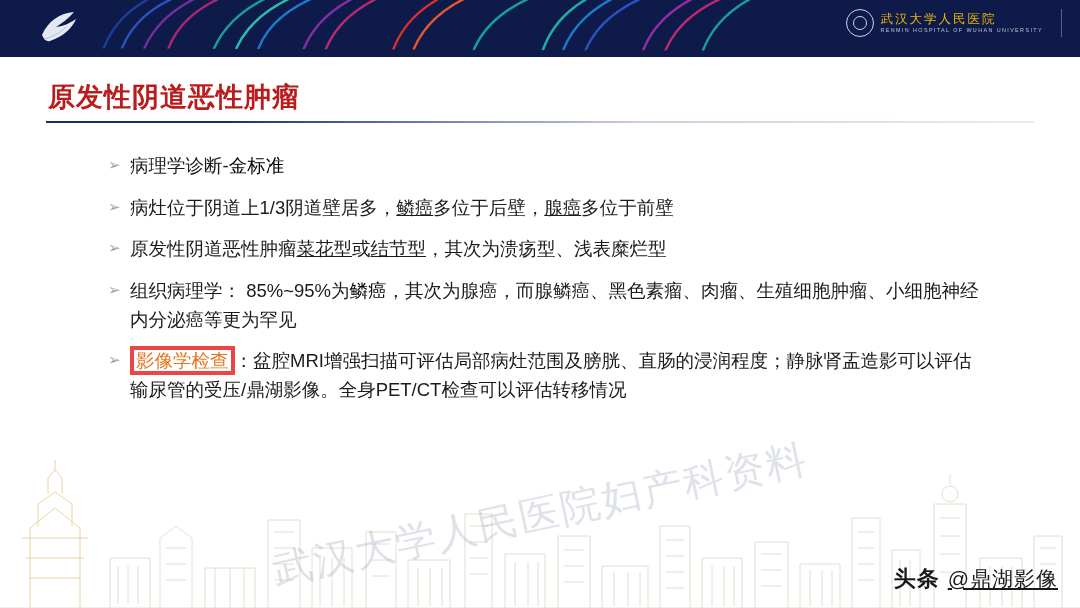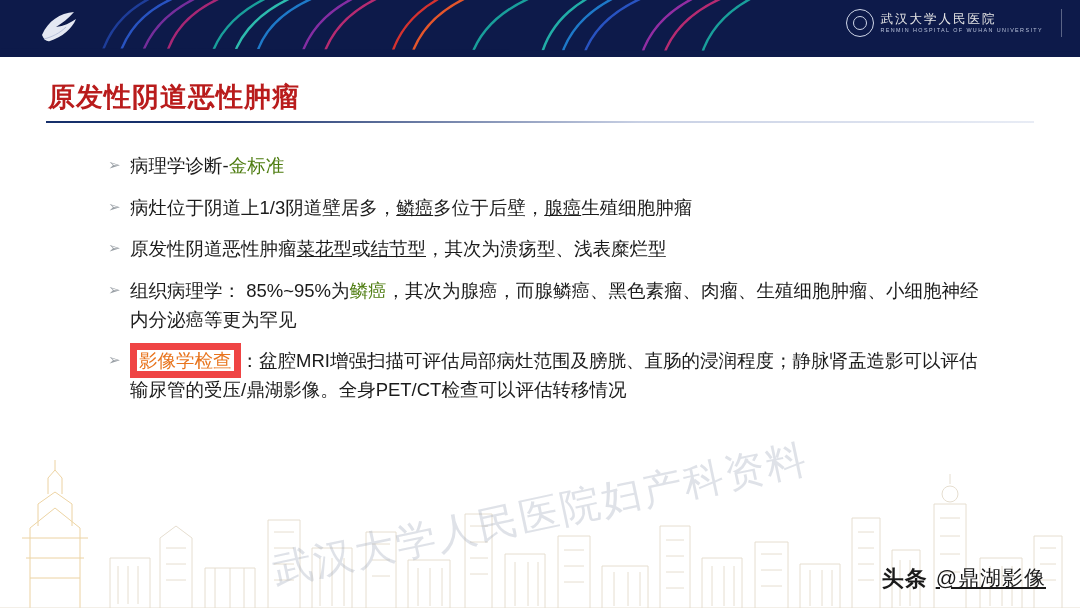--- a/index.html
+++ b/index.html
@@ -69,21 +69,21 @@
     width: 12px; height: 12px;
     border-radius: 50%;
     border: 1.2px solid #cfd6e8;
   }
   .hosp-text {
     display: flex;
     flex-direction: column;
     line-height: 1.05;
   }
   .hosp-cn {
-    color: #e5e5e5;
+    color: #eab308;
     font-size: 12.5px;
     letter-spacing: 2px;
     font-family: "Liberation Serif", serif;
     white-space: nowrap;
   }
   .hosp-en {
     color: #b9c2da;
     font-size: 5.4px;
     letter-spacing: 1.4px;
     white-space: nowrap;
@@ -157,33 +157,34 @@
   .bullet-marker {
     flex: none;
     width: 22px;
     color: #9aa0a6;
     font-size: 15px;
     line-height: 1.7;
   }
   .bullet-text {
     flex: 1;
   }
-  .hl-red { color: #4d7c0f; }
+  .hl-red { color: #000000; }
   .hl-orange {
     color: #e8741d;
-    border: 7px solid #ef4444;
+    border: 4px solid #ef4444;
     padding: 0 2px;
   }
   .u { text-decoration: underline; }
   
   .footer-logo {
     position: absolute;
-    right: 34px;
+    right: 22px;
     bottom: 14px;
     display: flex;
+    align-items: center;
     gap: 8px;
   }
   .toutiao-mark {
     font-size: 22px;
     font-weight: bold;
     color: #1a1a1a;
     letter-spacing: 1px;
   }
   .toutiao-at {
     font-size: 21px;
@@ -308,21 +309,21 @@
       <div class="bullet">
         <span class="bullet-marker">➢</span>
         <span class="bullet-text">
           <span>病理学诊断-</span><span class="hl-red">金标准</span>
         </span>
       </div>
 
       <div class="bullet">
         <span class="bullet-marker">➢</span>
         <span class="bullet-text">
-          <span>病灶位于阴道上1/3阴道壁居多，</span><span class="u">鳞癌</span><span>多位于后壁，</span><span class="u">腺癌</span><span>生殖细胞肿瘤</span>
+          <span>病灶位于阴道上1/3阴道壁居多，</span><span class="u">鳞癌</span><span>多位于后壁，</span><span class="u">腺癌</span><span>多位于前壁</span>
         </span>
       </div>
 
       <div class="bullet">
         <span class="bullet-marker">➢</span>
         <span class="bullet-text">
           <span>原发性阴道恶性肿瘤</span><span class="u">菜花型</span><span>或</span><span class="u">结节型</span><span>，其次为溃疡型、浅表糜烂型</span>
         </span>
       </div>
 

